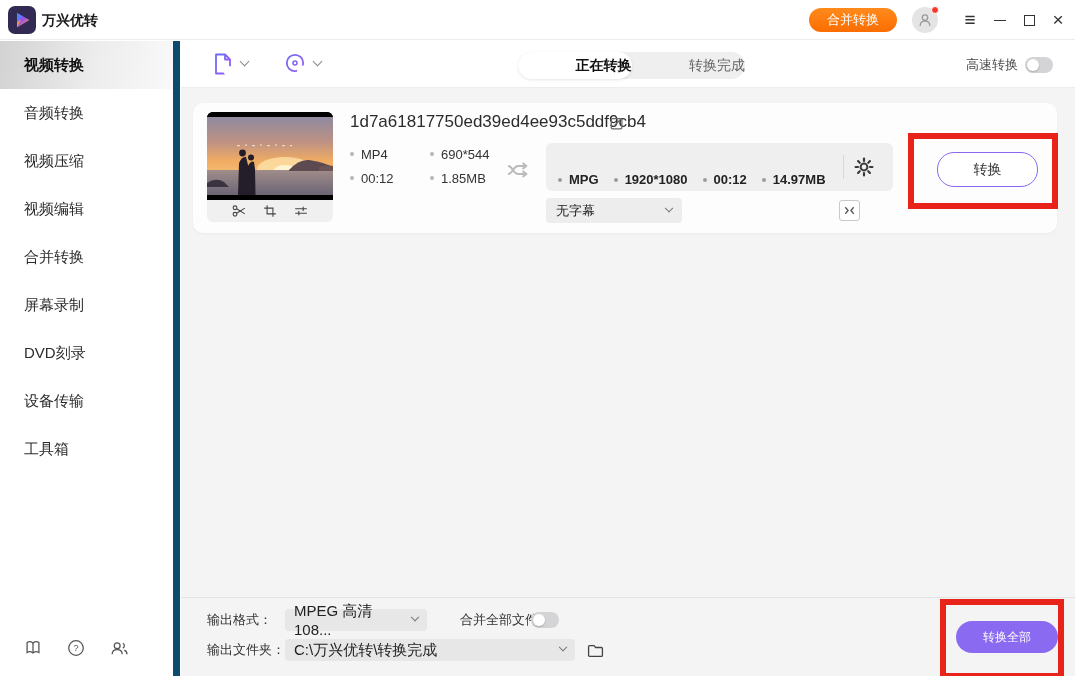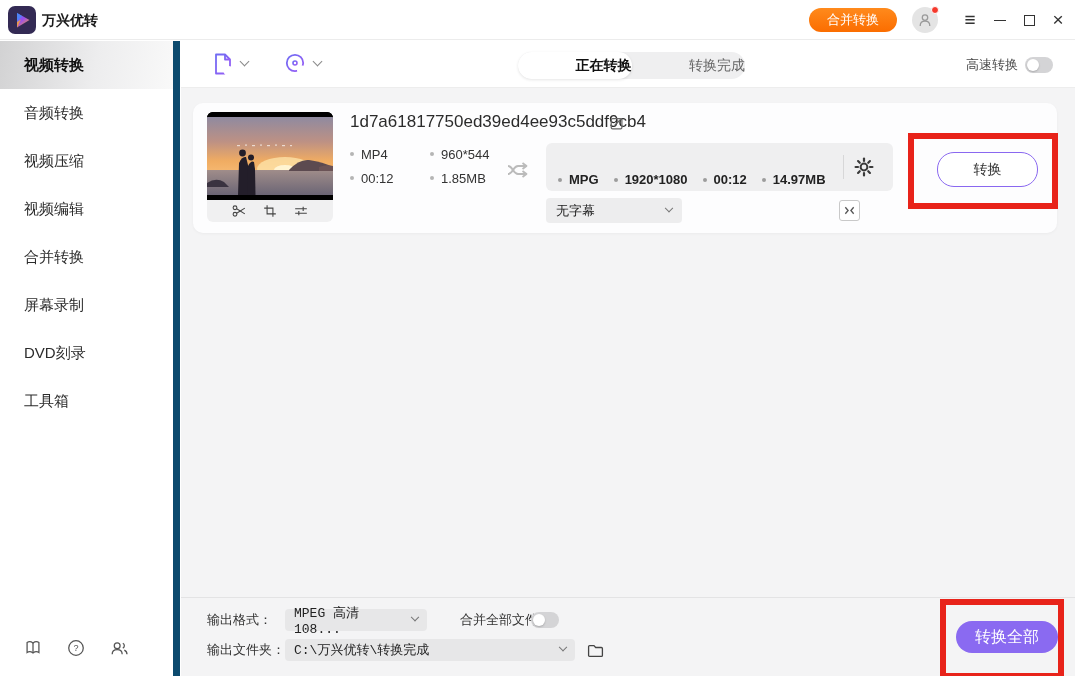--- a/index.html
+++ b/index.html
@@ -96,29 +96,29 @@
                   justify-content:center; cursor:pointer; }
 
   .convert-btn { position:absolute; left:744px; top:49px; width:101px; height:35px; border-radius:17px;
                  background:#fff; border:1.5px solid #8a68f0; font-size:14px; color:#333;
                  display:flex; align-items:center; justify-content:center; cursor:pointer; }
 
   
   .footer-divider { position:absolute; left:181px; top:597px; width:894px; height:1px; background:#e3e3e4; }
   .flabel { position:absolute; left:207px; font-size:13px; color:#333; line-height:22px; }
   .fdd { position:absolute; background:#e7e7e8; border-radius:4px; height:22px; display:flex;
-         align-items:center; padding:0 9px; font-size:13px; color:#222; cursor:pointer;font-family:Liberation Mono, monospace; }
+         align-items:center; padding:0 9px; font-size:15px; color:#222; cursor:pointer; }
   .fdd .chev { margin-left:auto; width:6px; height:6px; border-color:#777; transform:rotate(45deg) translate(-2px,-2px); }
   .fdd-format { left:285px; top:609px; width:142px; }
   .fdd-folder { left:285px; top:639px; width:290px; }
   .merge-label { position:absolute; left:460px; top:609px; font-size:13px; color:#333; line-height:22px; }
   .merge-toggle { position:absolute; left:531px; top:612px; }
   .folder-icon { position:absolute; left:586px; top:641px; width:19px; height:19px; cursor:pointer; }
   .convert-all-btn { position:absolute; left:956px; top:621px; width:102px; height:32px; border-radius:16px;
-                     background:#8a6af1; color:#fff; font-size:16px; display:flex; align-items:center;
+                     background:#8a6af1; color:#fff; font-size:12px; display:flex; align-items:center;
                      justify-content:center; cursor:pointer; }
 
   
   .red-box { position:absolute; border:6px solid #e8231a; z-index:50; pointer-events:none; }
   .red-box-1 { left:908px; top:133px; width:150px; height:76px; }
   .red-box-2 { left:940px; top:599px; width:124px; height:80px; }
 </style>
 </head>
 <body>
 
@@ -158,20 +158,21 @@
   </div>
 
   <div class="sidebar">
     <div class="side-item active">视频转换</div>
     <div class="side-item">音频转换</div>
     <div class="side-item">视频压缩</div>
     <div class="side-item">视频编辑</div>
     <div class="side-item">合并转换</div>
     <div class="side-item">屏幕录制</div>
     <div class="side-item">DVD刻录</div>
+    <div class="side-item">设备传输</div>
     <div class="side-item">工具箱</div>
     <div class="side-footer">
       <svg class="ficon" viewBox="0 0 22 22">
         <path d="M11 5.5 C9 4 6 4 4.5 5 v11 C6 15 9 15 11 16.5 C13 15 16 15 17.5 16 v-11 C16 4 13 4 11 5.5 Z" fill="none" stroke="#555" stroke-width="1.4"></path>
         <line x1="11" y1="5.5" x2="11" y2="16.5" stroke="#555" stroke-width="1.4"></line>
       </svg>
       <svg class="ficon" viewBox="0 0 22 22">
         <circle cx="11" cy="11" r="8" fill="none" stroke="#555" stroke-width="1.4"></circle>
         <text x="11" y="14.6" font-size="10" fill="#555" text-anchor="middle" font-family="Liberation Sans,sans-serif">?</text>
       </svg>
@@ -295,21 +296,21 @@
         <line x1="6.5" y1="11.5" x2="13.5" y2="4.5" stroke="#666" stroke-width="1.4"></line>
       </svg>
 
       <div class="src-info">
         <div class="info-item">
             <span class="dot"></span>
             <span>MP4</span>
           </div>
         <div class="info-item">
             <span class="dot"></span>
-            <span>960*544</span>
+            <span>690*544</span>
           </div>
         <div class="info-item">
             <span class="dot"></span>
             <span>00:12</span>
           </div>
         <div class="info-item">
             <span class="dot"></span>
             <span>1.85MB</span>
           </div>
       </div>

